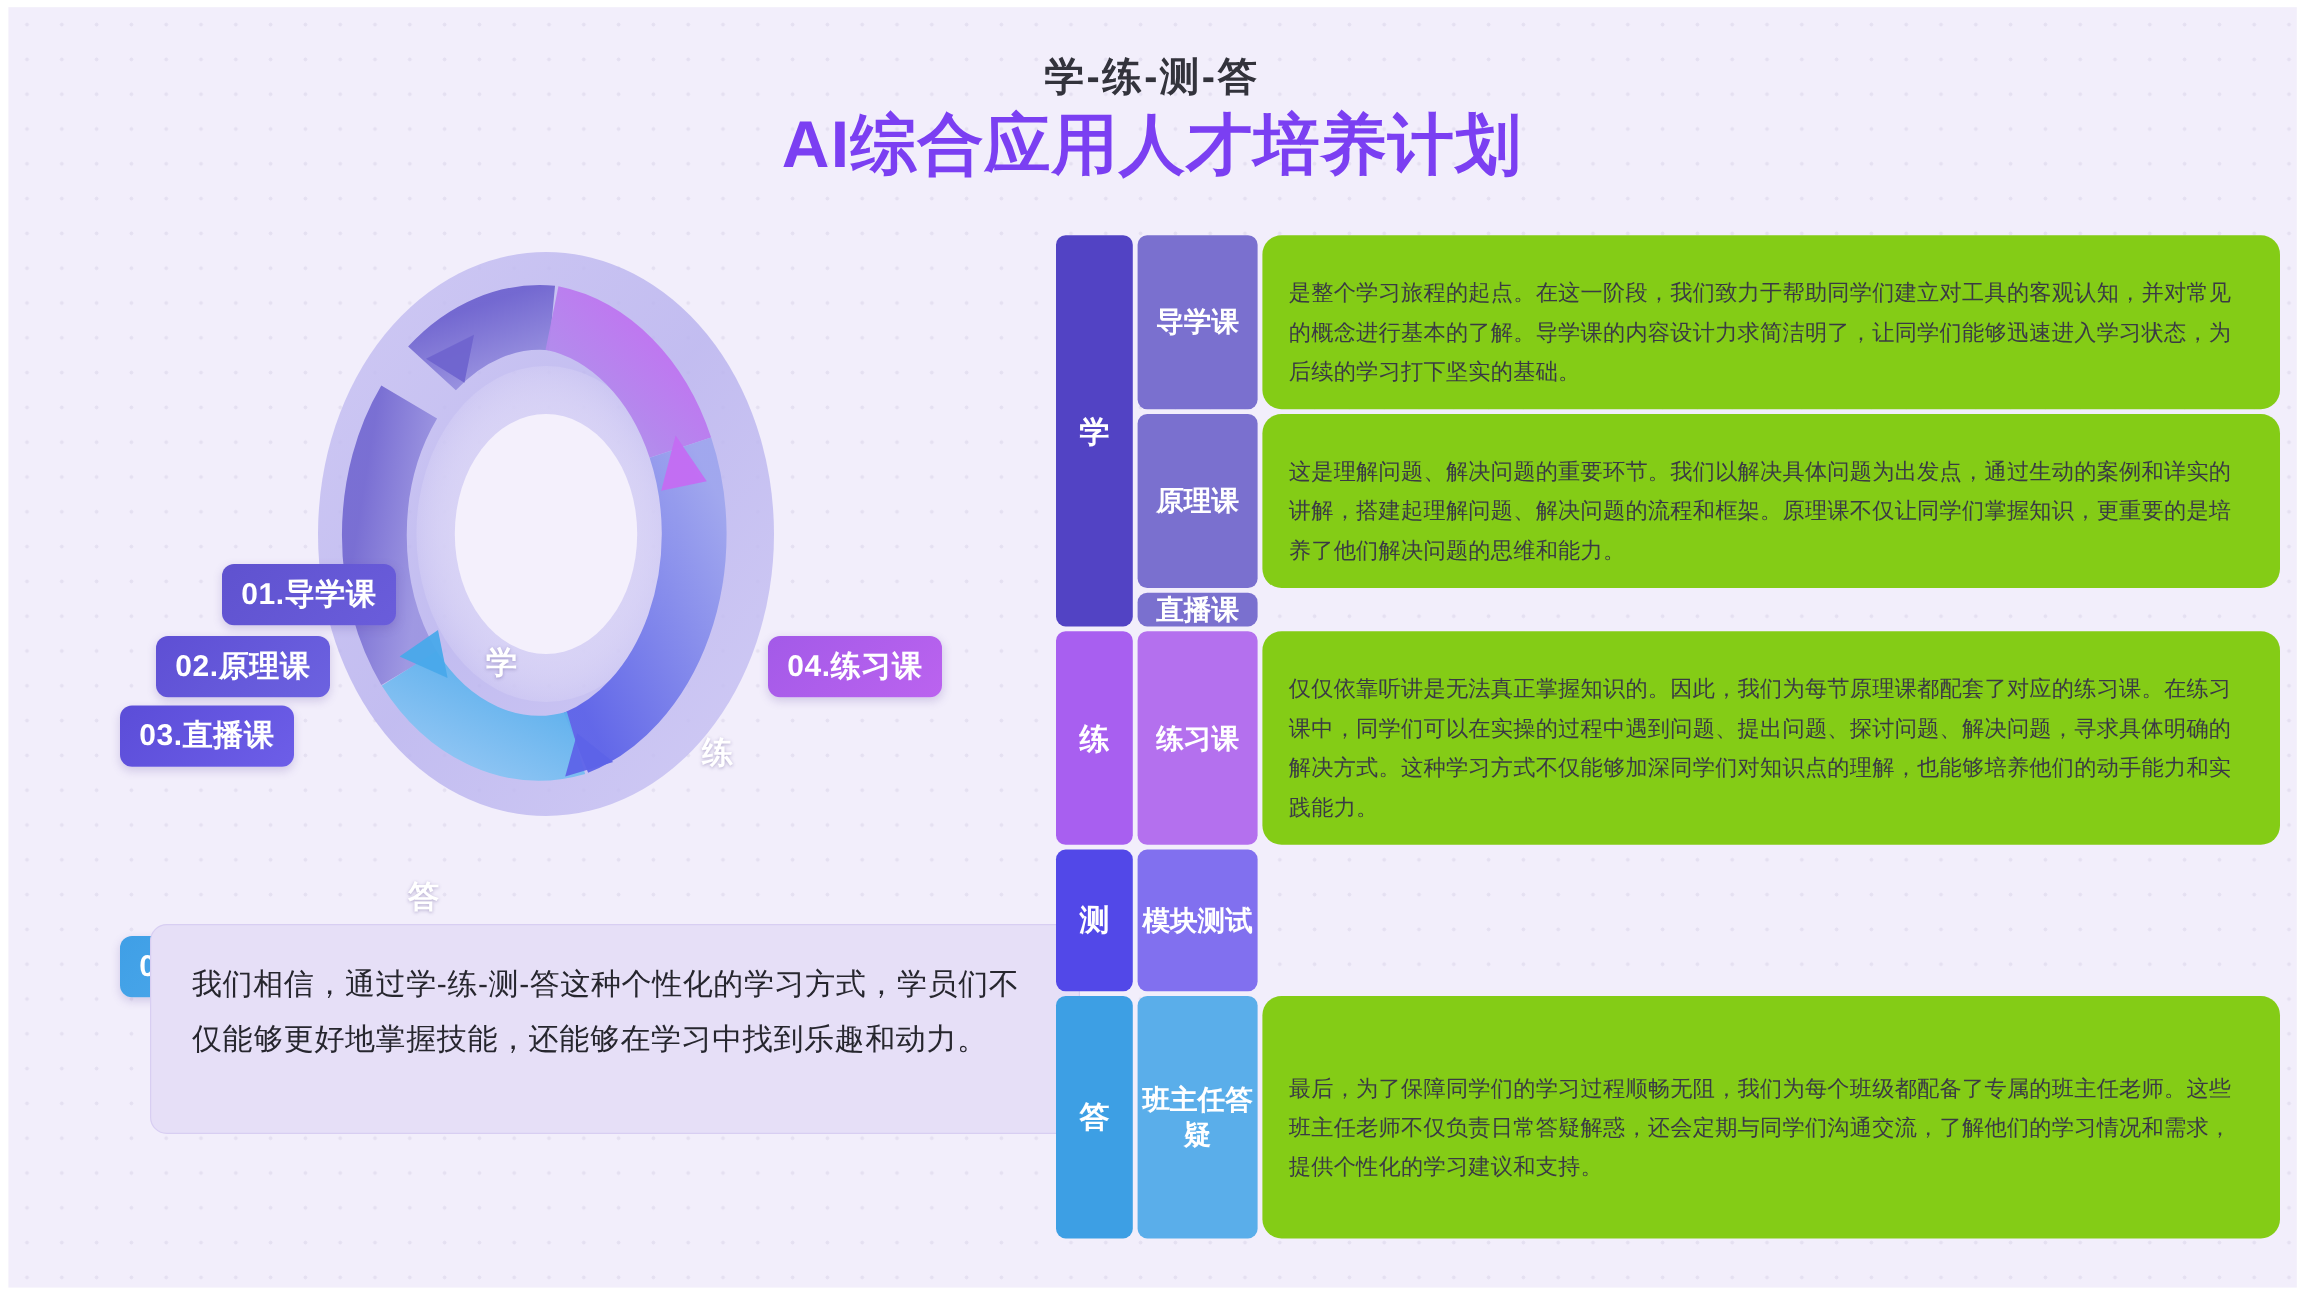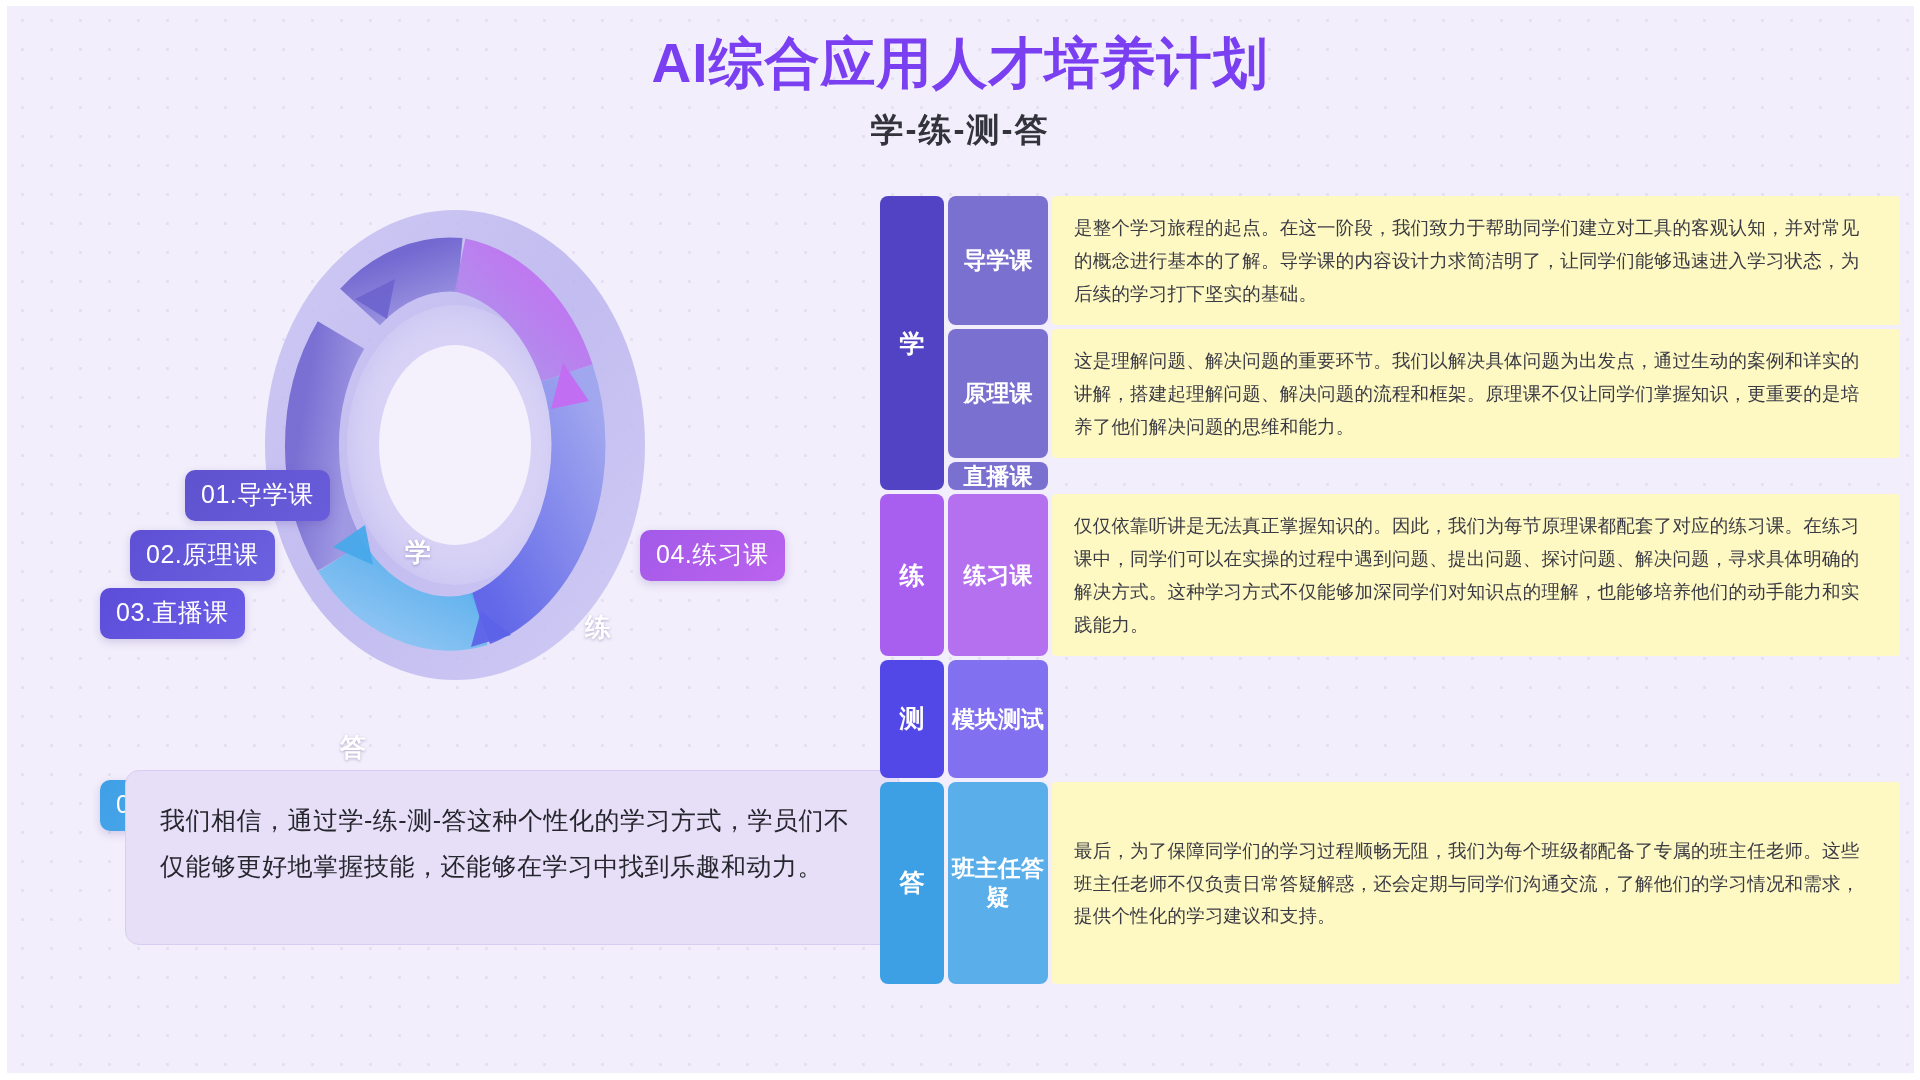--- a/index.html
+++ b/index.html
@@ -49,21 +49,21 @@
   #donut-wrap {
     position: absolute; left: 20px; top: 185px; width: 840px; height: 520px;
   }
   #donut-svg { position: absolute; left: 225px; top: 10px; }
 
   .pill {
     position: absolute;
     border-radius: 10px;
     color: #ffffff;
     font-size: 25px;
-    font-weight: 400;
+    font-weight: 700;
     padding: 8px 16px 10px 16px;
     white-space: nowrap;
     box-shadow: 0 3px 8px rgba(90,70,160,0.22);
     letter-spacing: 0.5px;
   }
   #pill-0 { left: 165px; top: 285px; background: linear-gradient(135deg,#5f52cf,#6a5ddb); }
   #pill-1 { left: 110px; top: 345px; background: linear-gradient(135deg,#5e4fd4,#6c62e0); }
   #pill-2 { left:  80px; top: 403px; background: linear-gradient(135deg,#5b4dd8,#6d5ee8); }
   #pill-3 { left: 620px; top: 345px; background: linear-gradient(135deg,#a35ae8,#bb63ef); }
   #pill-4 { left: 620px; top: 615px; background: linear-gradient(135deg,#5d62e6,#6f74ee); }
@@ -108,22 +108,22 @@
   }
   .group-rows { flex: 1; display: flex; flex-direction: column; gap: 4px; }
   .row { display: flex; gap: 4px; flex: 1; }
   .row-head {
     width: 100px; flex: 0 0 100px;
     color: #ffffff; font-size: 23px; font-weight: 700;
     display: flex; align-items: center; justify-content: center;
     border-radius: 8px; text-align: center; line-height: 1.25;
   }
   .row-desc {
-    flex: 1; background: #fef9c3; border-radius: 4px;
-    padding: 16px 22px 14px 22px;
+    flex: 1; background: #84cc16; border-radius: 16px;
+    padding: 32px 22px 14px 22px;
     font-size: 18.5px; color: #3a3a44; line-height: 1.78;
     letter-spacing: 0.2px;
     display: flex; align-items: center;
   }
   
   .g-xue  { background: #5243c4; }
   .g-lian { background: #a85ff0; }
   .g-ce   { background: #5248e8; }
   .g-da   { background: #3d9fe4; }
   .h-xue  { background: #7a70cf; }
@@ -133,22 +133,22 @@
 </style>
 </head>
 <body>
 
 <div id="top-strip"></div>
 <div id="bottom-strip"></div>
 <div id="left-strip"></div>
 <div id="right-strip"></div>
 
 <div id="header">
+  <div id="sub-title">学-练-测-答</div>
   <div id="main-title">AI综合应用人才培养计划</div>
-  <div id="sub-title">学-练-测-答</div>
 </div>
 
 <div id="donut-wrap">
 
   <svg id="donut-svg" width="420" height="500" viewBox="0 0 420 500">
     <defs>
       <linearGradient id="gOuter" x1="0" y1="0" x2="1" y2="1">
         <stop offset="0%" stop-color="#c7c1f2"></stop>
         <stop offset="50%" stop-color="#b8b2ee"></stop>
         <stop offset="100%" stop-color="#c9c3f3"></stop>

